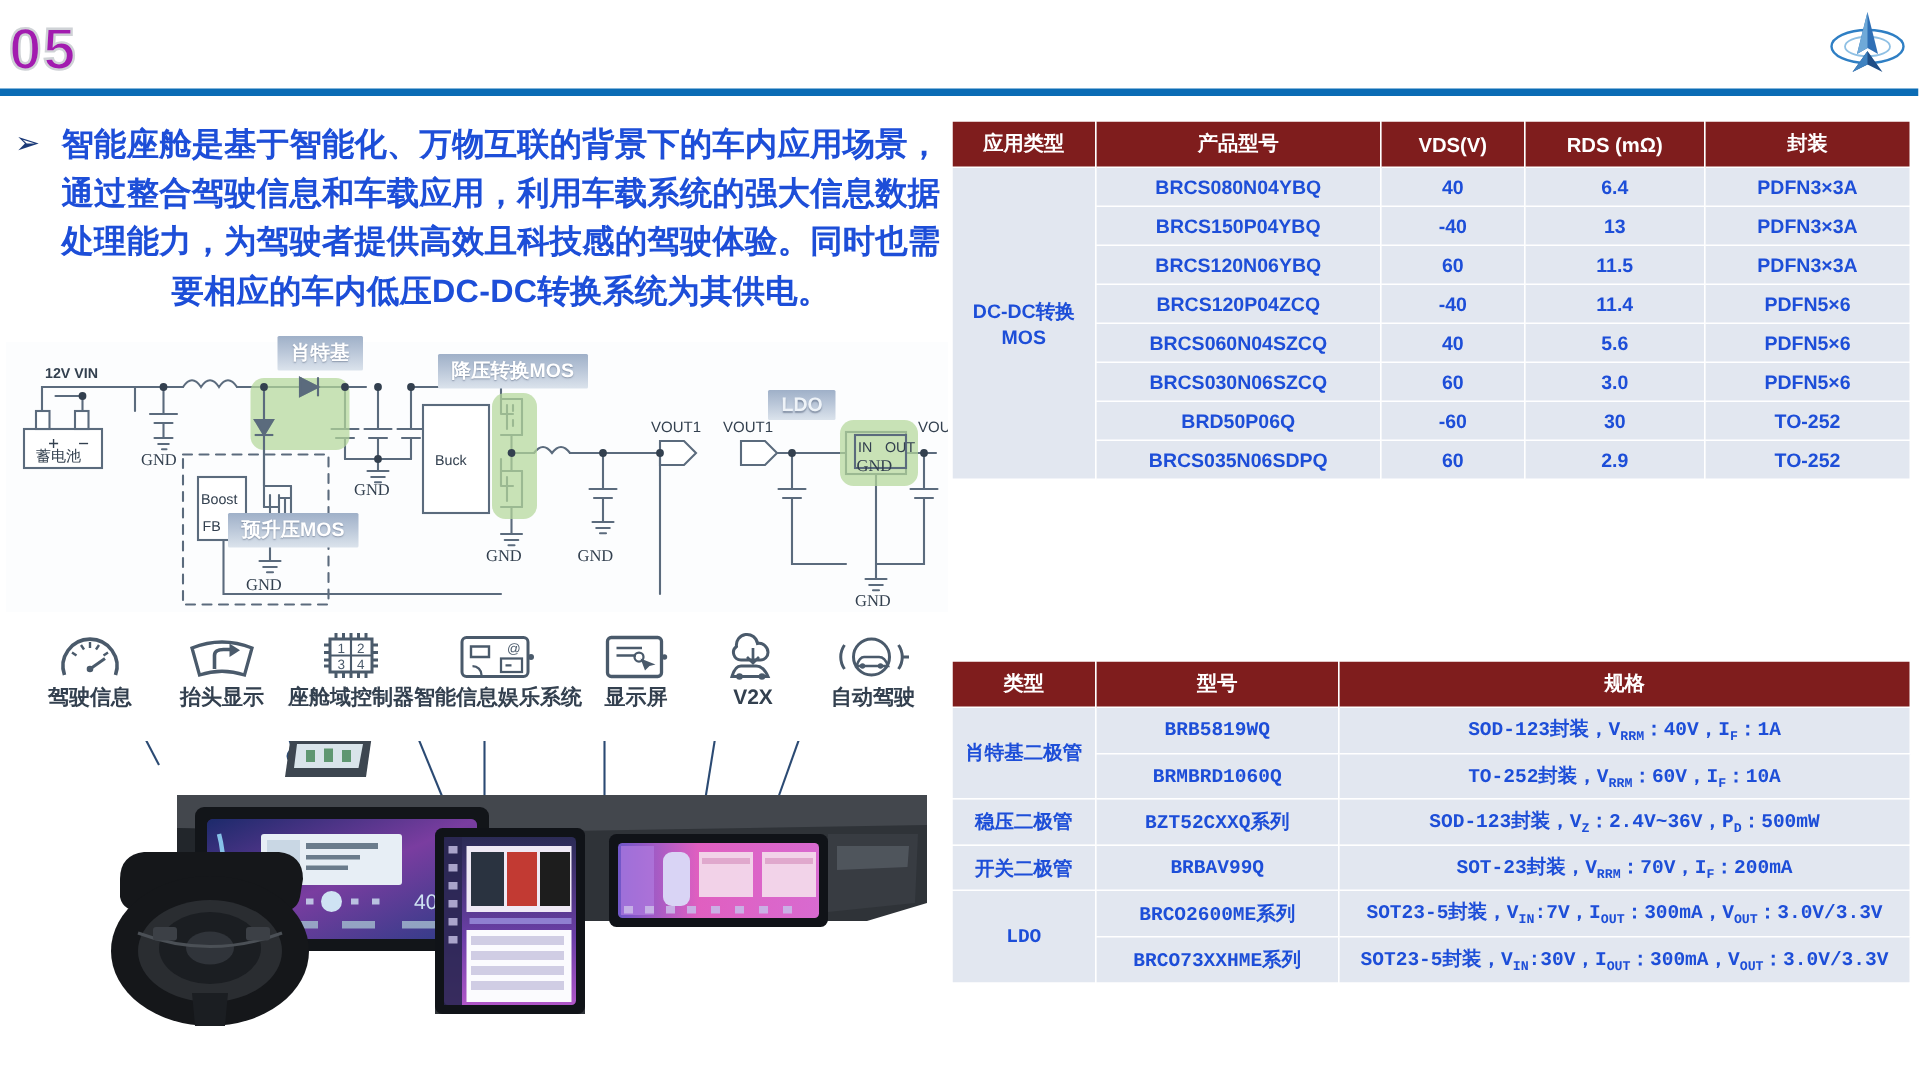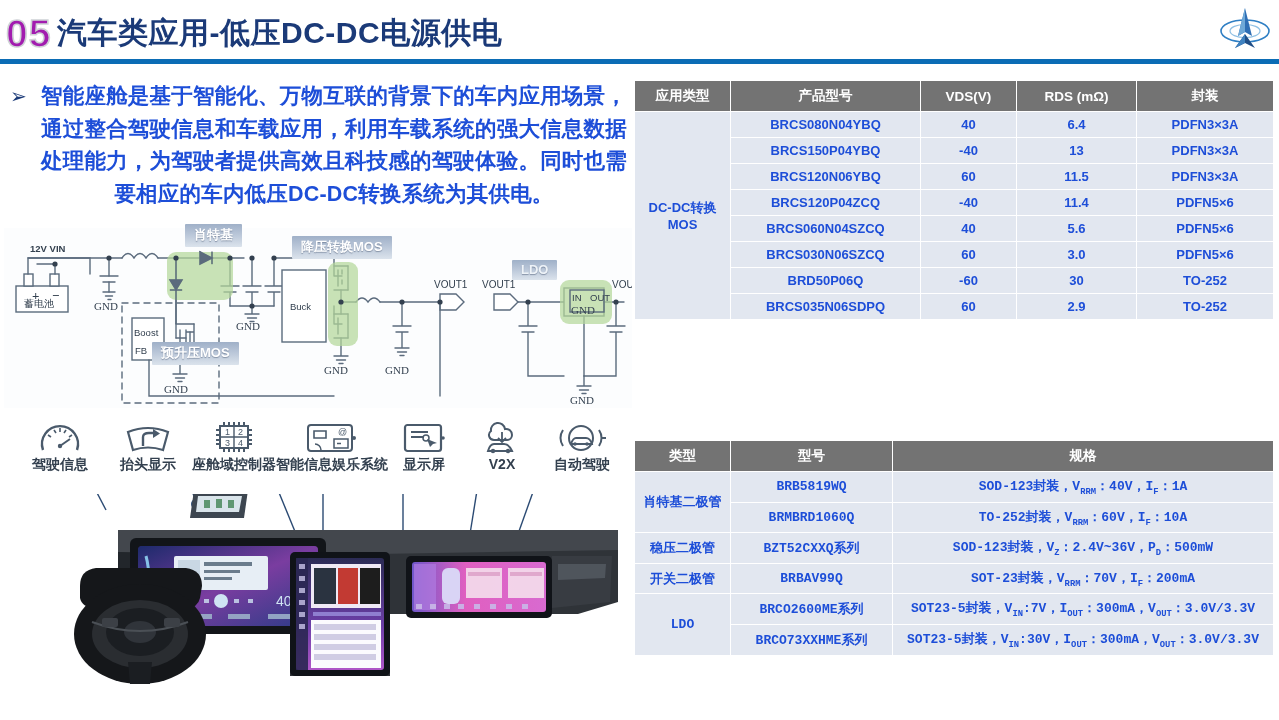--- a/index.html
+++ b/index.html
@@ -57,40 +57,39 @@
   .icon-cell { position:absolute; width:88px; text-align:center; }
   .icon-cell .glyph { height:34px; display:flex; align-items:flex-end; justify-content:center; }
   .icon-cell .cap { margin-top:2px; font-size:14px; font-weight:bold; color:#33404f; white-space:nowrap; }
 
   
   .cockpit { position:absolute; left:18px; top:494px; width:600px; height:222px; }
 
   
   .tbl { position:absolute; border-collapse:collapse; table-layout:fixed; }
   .tbl th {
-    background:#737373; color:#ffffff; font-size:13.5px; font-weight:bold;
+    background:#7f1d1d; color:#ffffff; font-size:13.5px; font-weight:bold;
     border:1px solid #ffffff; padding:6px 2px; text-align:center;
   }
   .tbl td {
     background:#e2e7f0; color:#1d4ed8; font-size:13px; font-weight:bold;
     border:1px solid #ffffff; padding:5px 3px; text-align:center;
   }
   .tbl td.cat { font-size:13px; }
   #tbl-mos { left:634px; top:80px; width:639px; }
   #tbl-dio { left:634px; top:440px; width:639px;font-family:Liberation Mono, monospace; }
   #tbl-dio td.spec { text-align:center; font-size:13px; }
   sub { font-size:.68em; }
 </style>
 </head>
 <body>
 
 <div class="slide">
 
   <div class="hdr-num">05</div>
-  <div class="hdr-title">汽车类应用-低压DC-DC电源供电</div>
   <div class="hdr-rule"></div>
 
   <div class="logo-wrap">
     <div class="logo-mark">
       <svg width="52" height="46" viewBox="0 0 52 46">
         <ellipse cx="26" cy="25" rx="24" ry="11" fill="none" stroke="#2f7fc4" stroke-width="1.6"></ellipse>
         <ellipse cx="26" cy="25" rx="15" ry="6.5" fill="none" stroke="#8fc0e4" stroke-width="1.2"></ellipse>
         <path d="M26 2 L33 30 L26 26 L19 30 Z" fill="#2f6fb5"></path>
         <path d="M26 2 L26 26 L19 30 Z" fill="#6fa9d8"></path>
         <path d="M26 28 L36 42 L26 37 L16 42 Z" fill="#1f4e87"></path>

